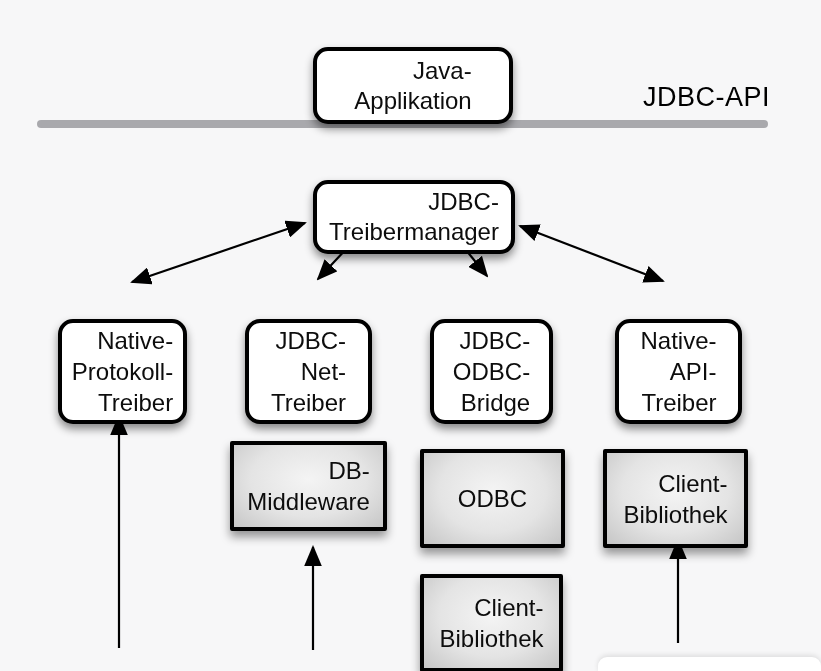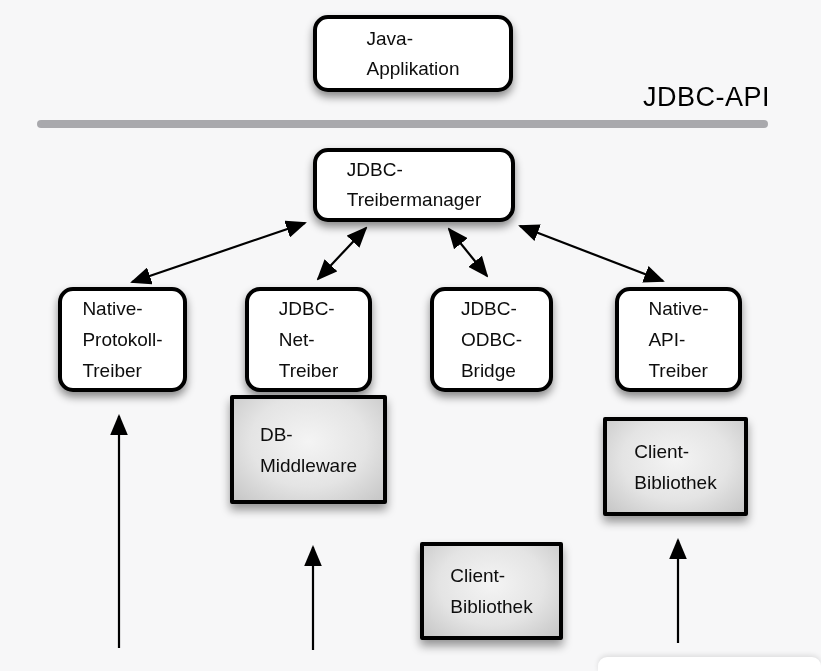--- a/index.html
+++ b/index.html
@@ -9,24 +9,25 @@
     font-family:"Liberation Sans", sans-serif;
     color:#111;
     overflow:hidden;
   }
   .canvas{position:relative;width:821px;height:671px;}
 
   .box{
     position:absolute;
     box-sizing:border-box;
     display:flex;align-items:center;justify-content:center;
-    text-align:left;
-    font-size:19px;line-height:31px;
+    text-align:right;
+    font-size:24px;line-height:31px;
     white-space:pre-line;
     color:#0d0d0d;
+    margin-top:32px;
   }
   .white{
     background:#ffffff;
     border:4px solid #000;
     border-radius:15px;
     box-shadow:0 5px 9px rgba(0,0,0,0.45);
   }
   .gray{
     background:radial-gradient(ellipse at 50% 42%, #f4f4f4 0%, #e4e4e4 55%, #c6c6c6 100%);
     border:4px solid #000;
@@ -35,21 +36,21 @@
   }
 
   #java-app{left:313px;top:15px;width:200px;height:77px;line-height:30px;}
   #treibermanager{left:313px;top:148px;width:202px;height:74px;line-height:30px;}
 
   #native-protokoll{left:58px;top:287px;width:129px;height:105px;}
   #jdbc-net{left:245px;top:287px;width:127px;height:105px;}
   #jdbc-odbc{left:430px;top:287px;width:123px;height:105px;}
   #native-api{left:615px;top:287px;width:127px;height:105px;}
 
-  #db-middleware{left:230px;top:395px;width:157px;height:109px;}
+  #db-middleware{left:230px;top:409px;width:157px;height:90px;}
   #odbc{left:420px;top:417px;width:145px;height:99px;}
   #client-bib-right{left:603px;top:417px;width:145px;height:99px;}
   #client-bib-bottom{left:420px;top:542px;width:143px;height:98px;}
 
   .api-label{
     position:absolute;left:560px;top:82px;width:210px;
     text-align:right;font-size:27px;color:#000000;
     letter-spacing:0.5px;
   }
   .hline{
@@ -114,20 +115,23 @@
   <div class="box white" id="native-api">
     <span>Native-
 API-
 Treiber</span>
   </div>
 
   <div class="box gray" id="db-middleware">
     <span>DB-
 Middleware</span>
   </div>
+  <div class="box gray" id="odbc">
+    <span>ODBC</span>
+  </div>
   <div class="box gray" id="client-bib-right">
     <span>Client-
 Bibliothek</span>
   </div>
   <div class="box gray" id="client-bib-bottom">
     <span>Client-
 Bibliothek</span>
   </div>
 
   <div class="corner-box"></div>

